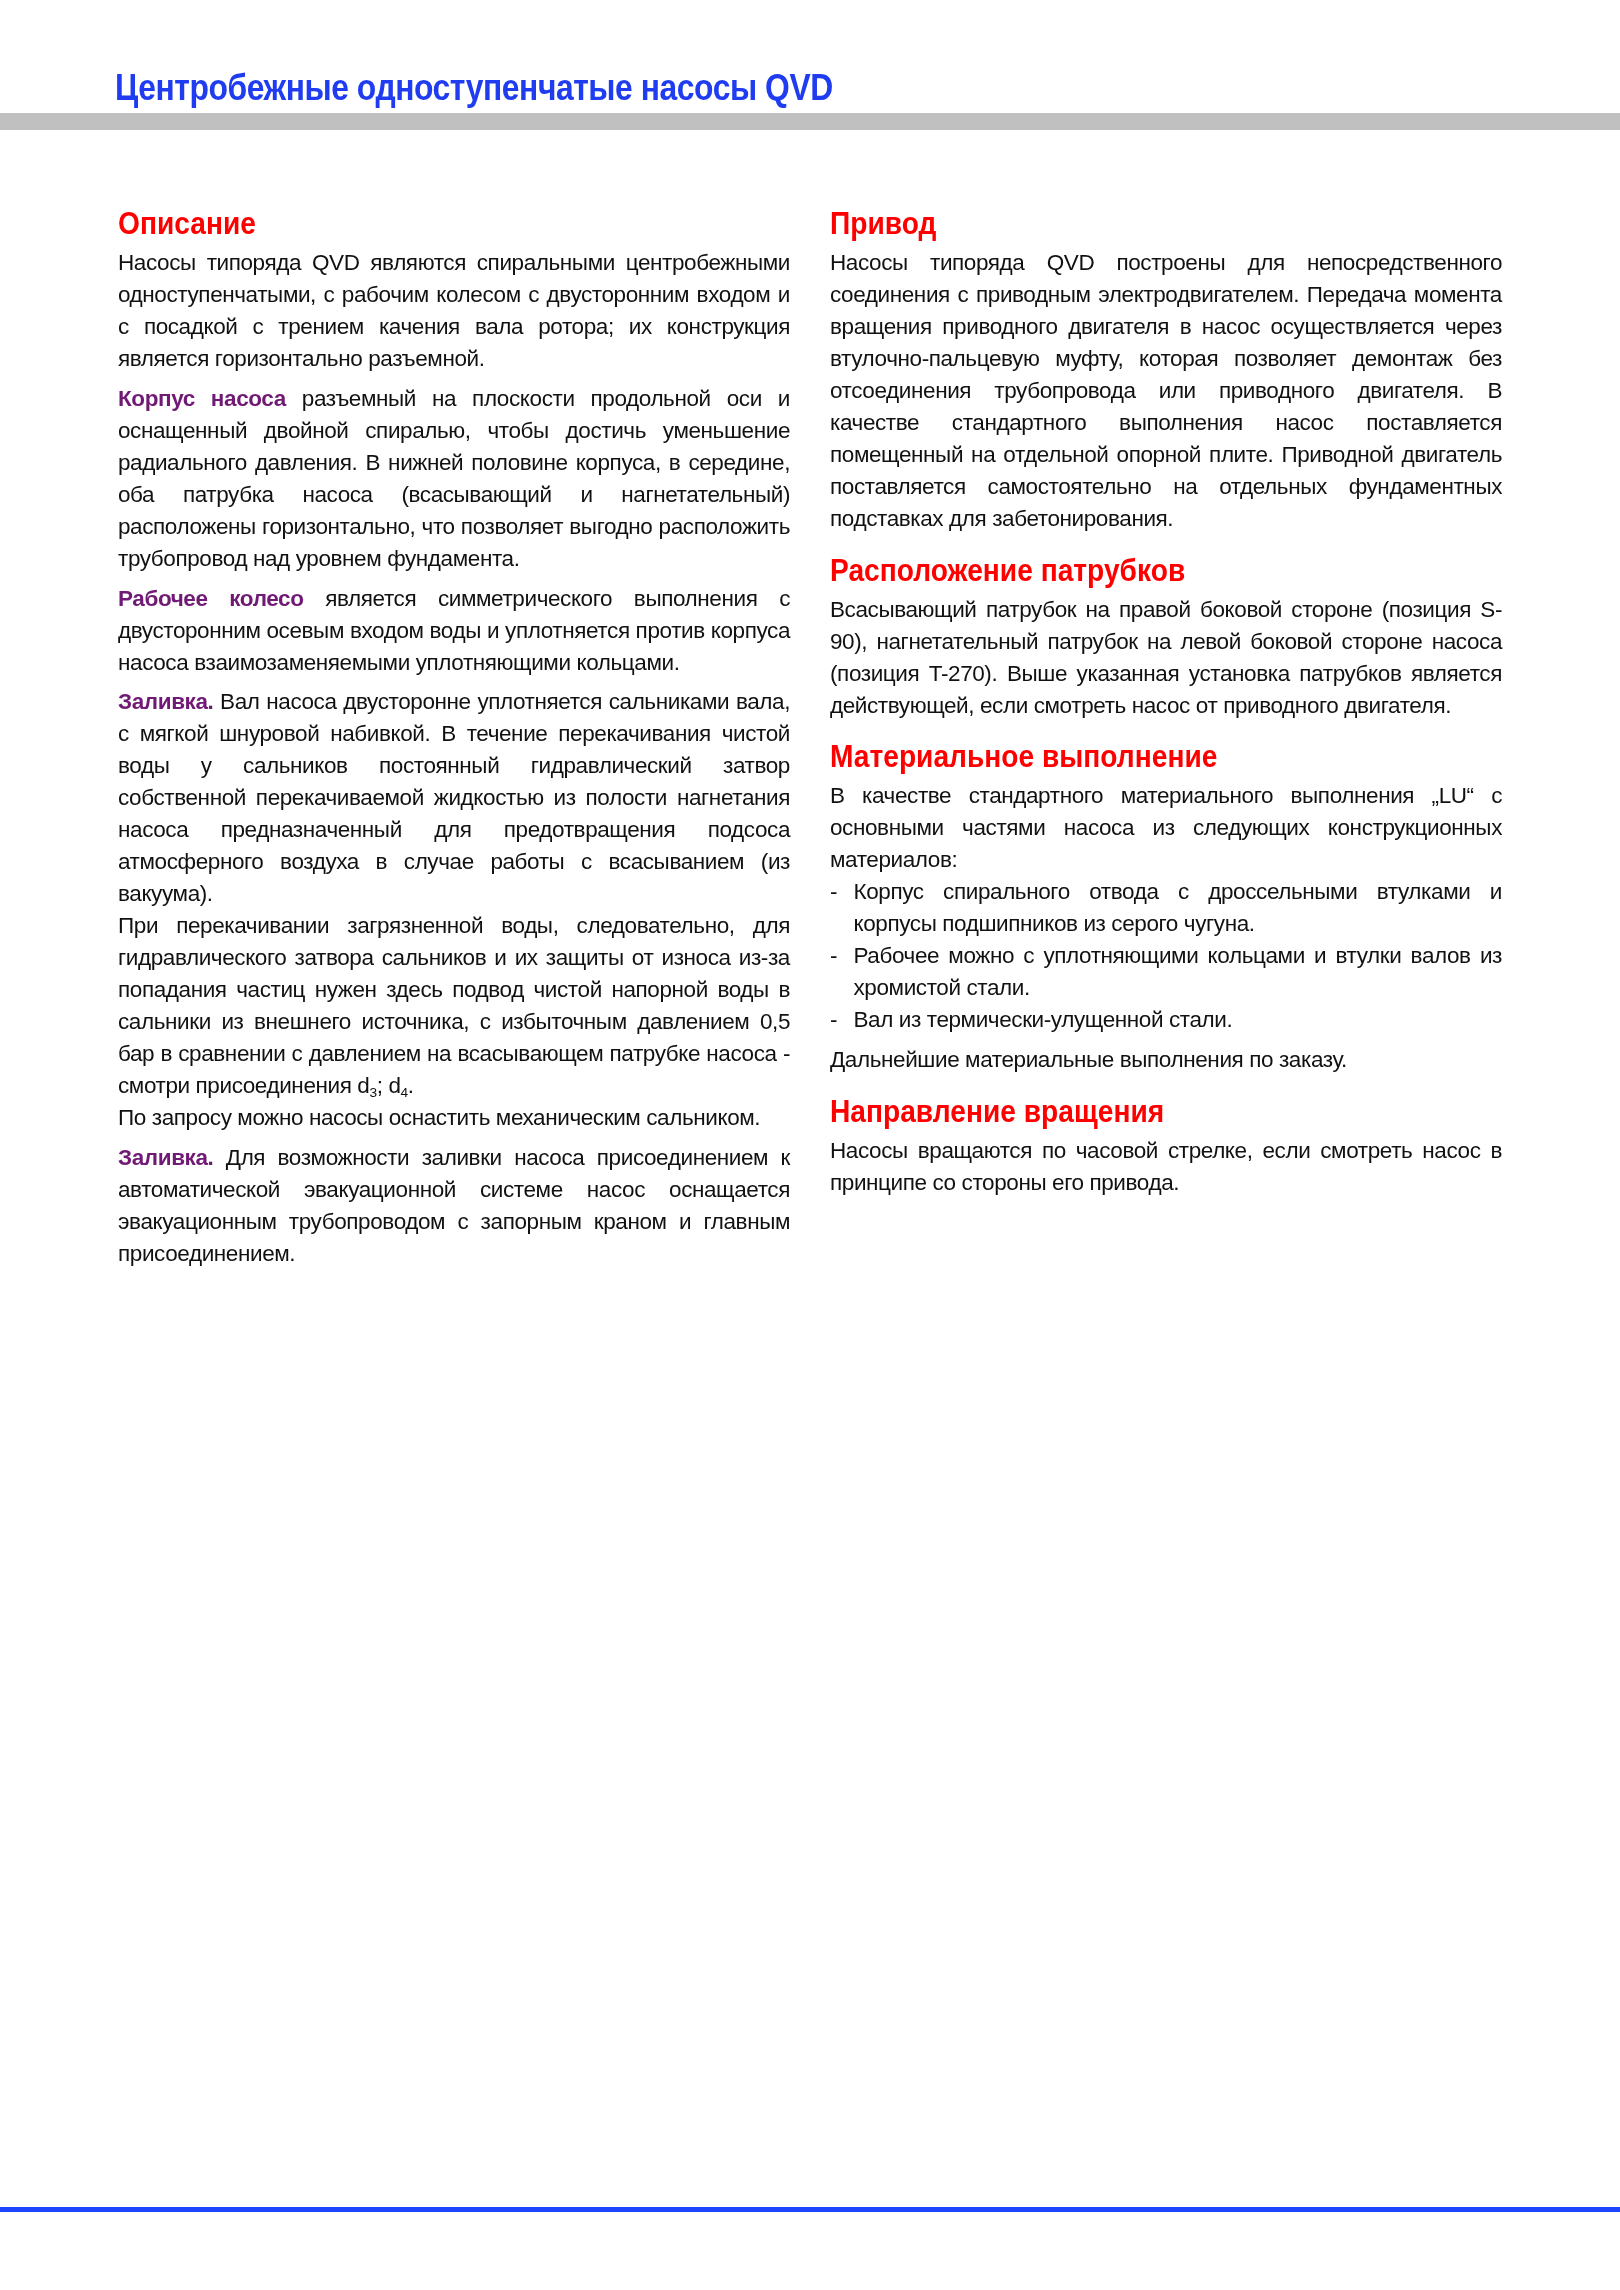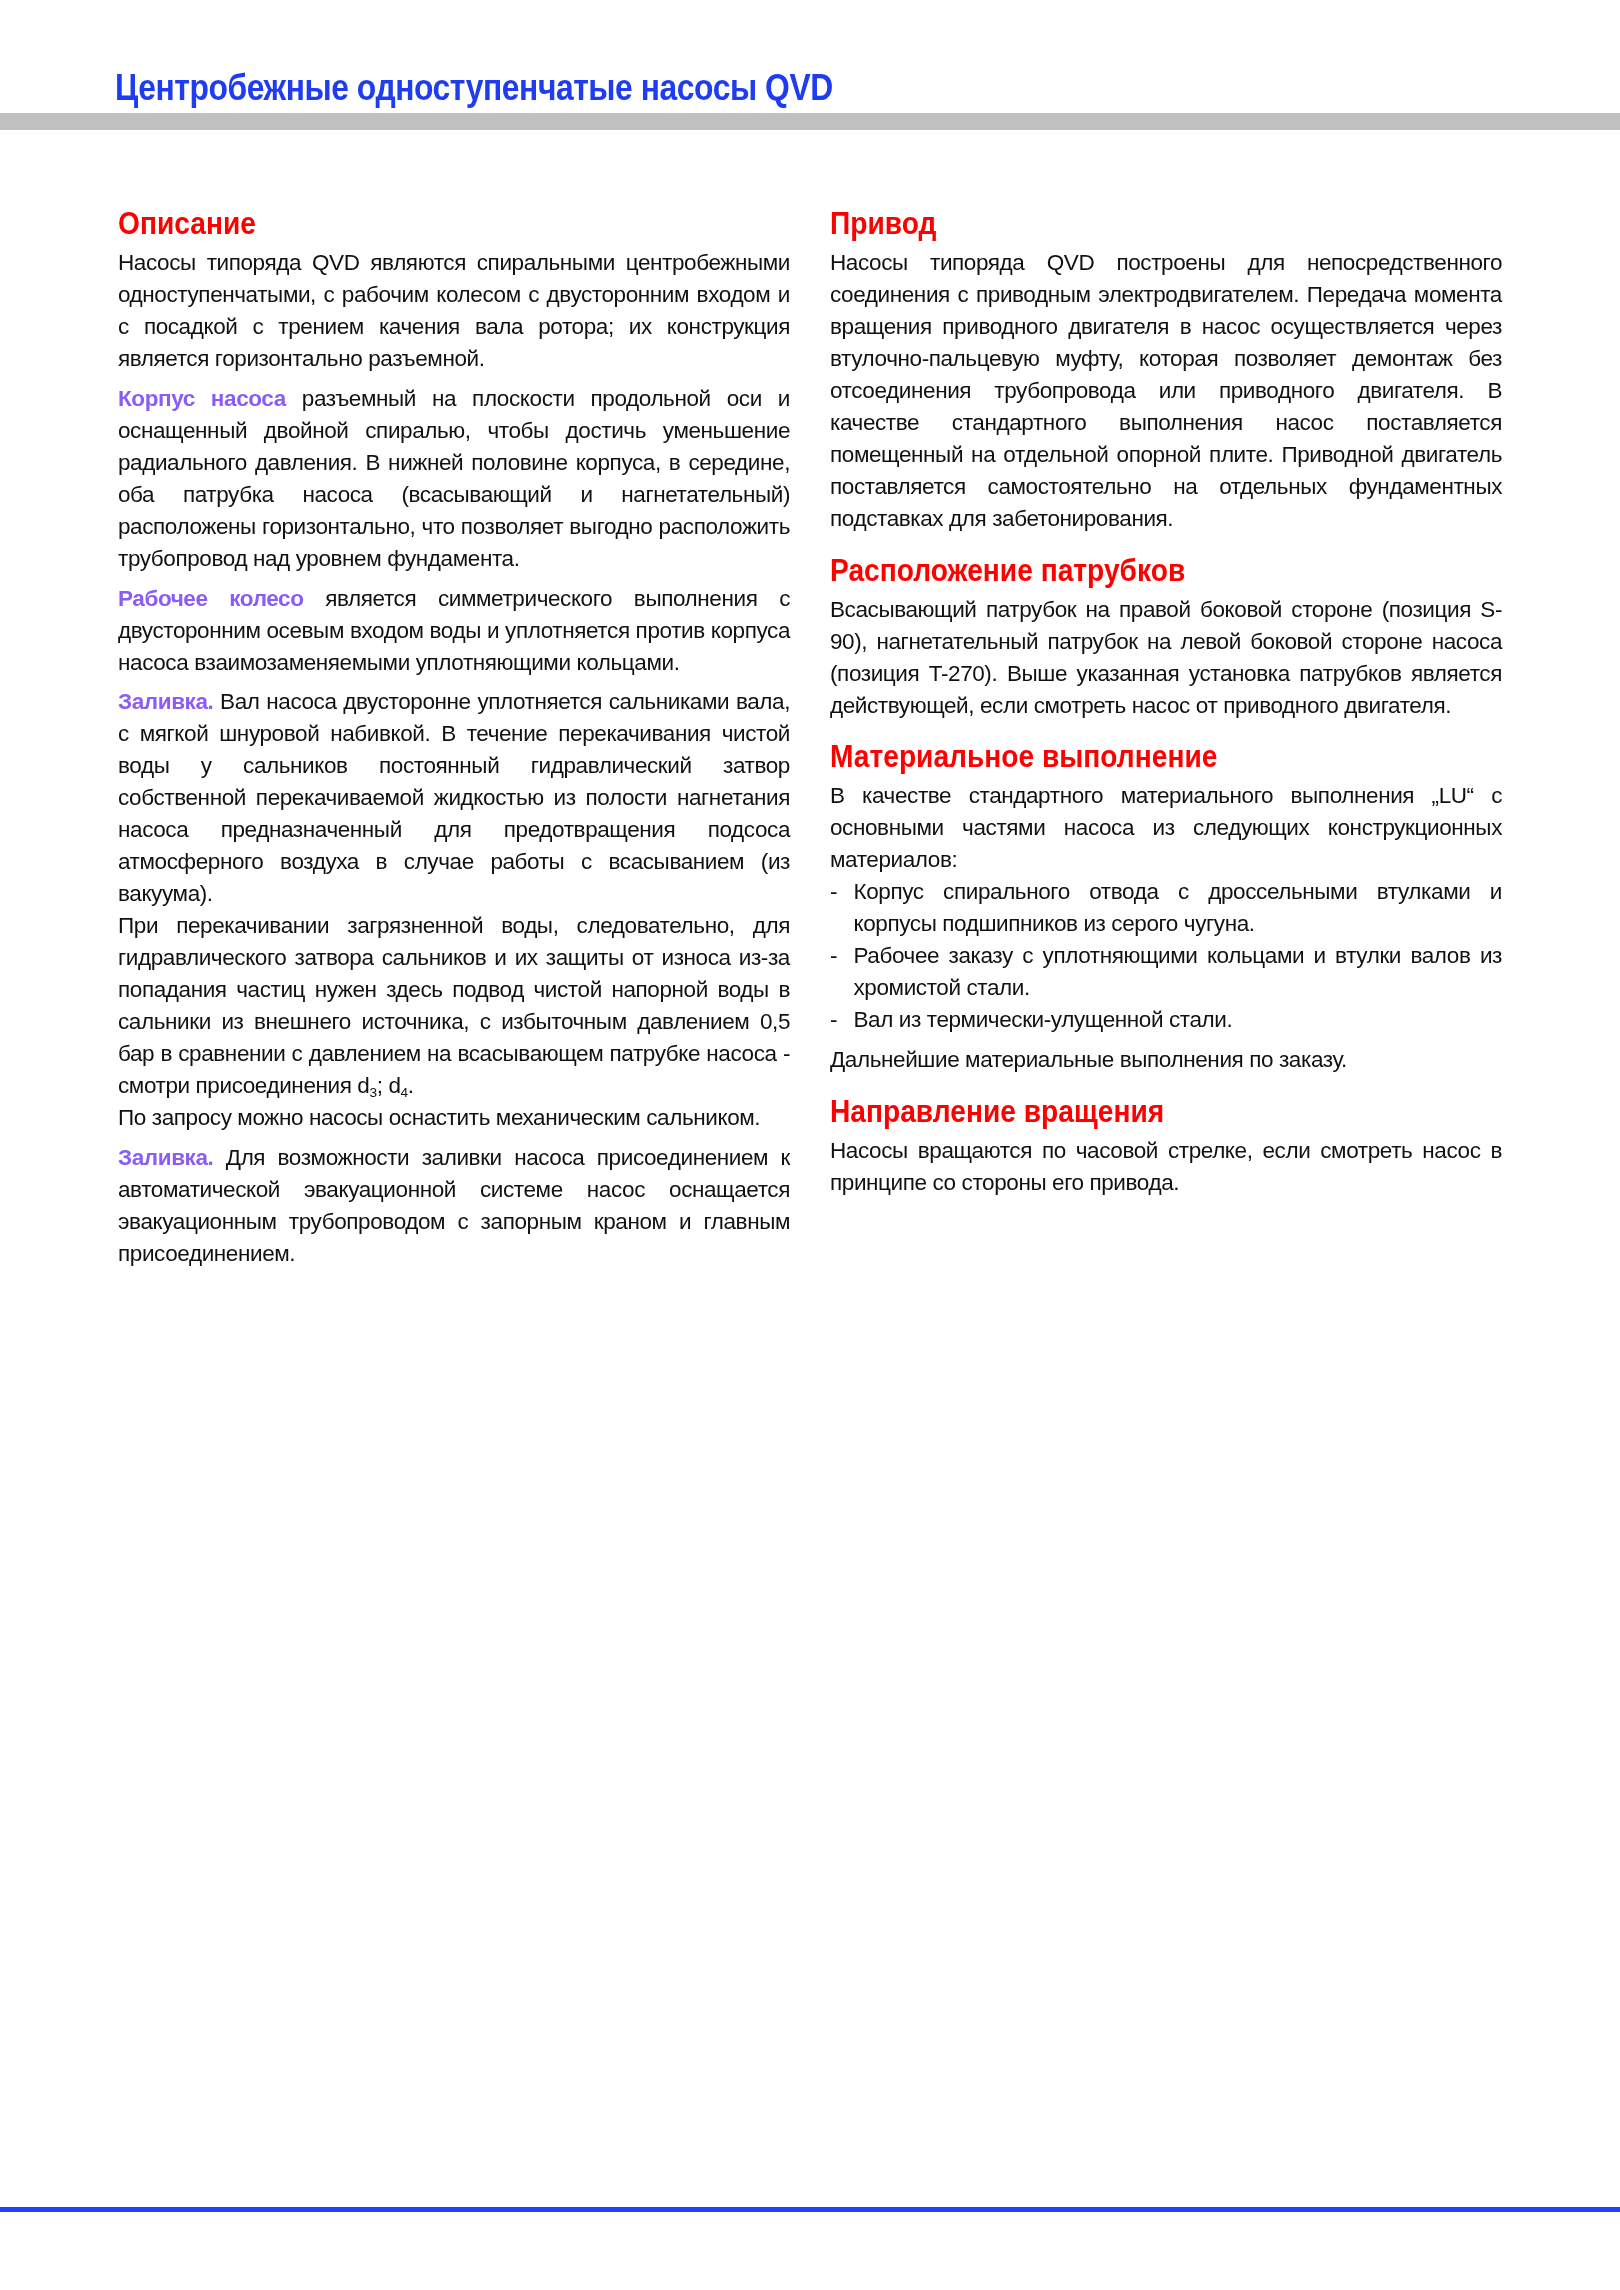--- a/index.html
+++ b/index.html
@@ -32,21 +32,21 @@
     line-height: 43px; margin: 0 0 2px 0;
     transform: scaleX(0.88); transform-origin: left top; white-space: nowrap;
   }
   .sec-title.gap { margin-top: 13.7px; }
   p.body {
     margin: 0 0 7.8px 0;
     font-size: 22.5px; line-height: 32px; text-align: justify;
     letter-spacing: -0.4px;
   }
   p.body.tight { margin-bottom: 0; }
-  .lead-in { color: #8b5cf6; font-weight: bold; }
+  .lead-in { color: #701a75; font-weight: bold; }
   sub { font-size: 13.7px; vertical-align: -3.9px; line-height: 0; }
   ul.dash {
     list-style: none; margin: 0 0 7.8px 0; padding: 0;
   }
   ul.dash li {
     position: relative; padding-left: 23.5px;
     font-size: 22.5px; line-height: 32px; text-align: justify; letter-spacing: -0.4px;
   }
   ul.dash li .dash-mark { position: absolute; left: 0; top: 0; }
 </style>
@@ -86,21 +86,21 @@
   <div class="sec-title">Привод</div>
   <p class="body">Насосы типоряда QVD построены для непосредственного соединения с приводным электродвигателем. Передача момента вращения приводного двигателя в насос осуществляется через втулочно-пальцевую муфту, которая позволяет демонтаж без отсоединения трубопровода или приводного двигателя. В качестве стандартного выполнения насос поставляется помещенный на отдельной опорной плите. Приводной двигатель поставляется самостоятельно на отдельных фундаментных подставках для забетонирования.</p>
 
   <div class="sec-title gap">Расположение патрубков</div>
   <p class="body">Всасывающий патрубок на правой боковой стороне (позиция S-90), нагнетательный патрубок на левой боковой стороне насоса (позиция T-270). Выше указанная установка патрубков является действующей, если смотреть насос от приводного двигателя.</p>
 
   <div class="sec-title gap">Материальное выполнение</div>
   <p class="body tight">В качестве стандартного материального выполнения „LU“  с основными частями насоса из следующих конструкционных материалов:</p>
   <ul class="dash">
     <li><span class="dash-mark">-</span><span>Корпус спирального отвода с дроссельными втулками и корпусы подшипников из серого чугуна.</span></li>
-    <li><span class="dash-mark">-</span><span>Рабочее заказу с уплотняющими кольцами и втулки валов из хромистой стали.</span></li>
+    <li><span class="dash-mark">-</span><span>Рабочее можно с уплотняющими кольцами и втулки валов из хромистой стали.</span></li>
     <li><span class="dash-mark">-</span><span>Вал из термически-улущенной стали.</span></li>
   </ul>
   <p class="body">Дальнейшие материальные выполнения по заказу.</p>
 
   <div class="sec-title gap">Направление вращения</div>
   <p class="body">Насосы вращаются по часовой стрелке, если смотреть насос в принципе со стороны его привода.</p>
 </div>
 
 <div class="footer-line"></div>
 

